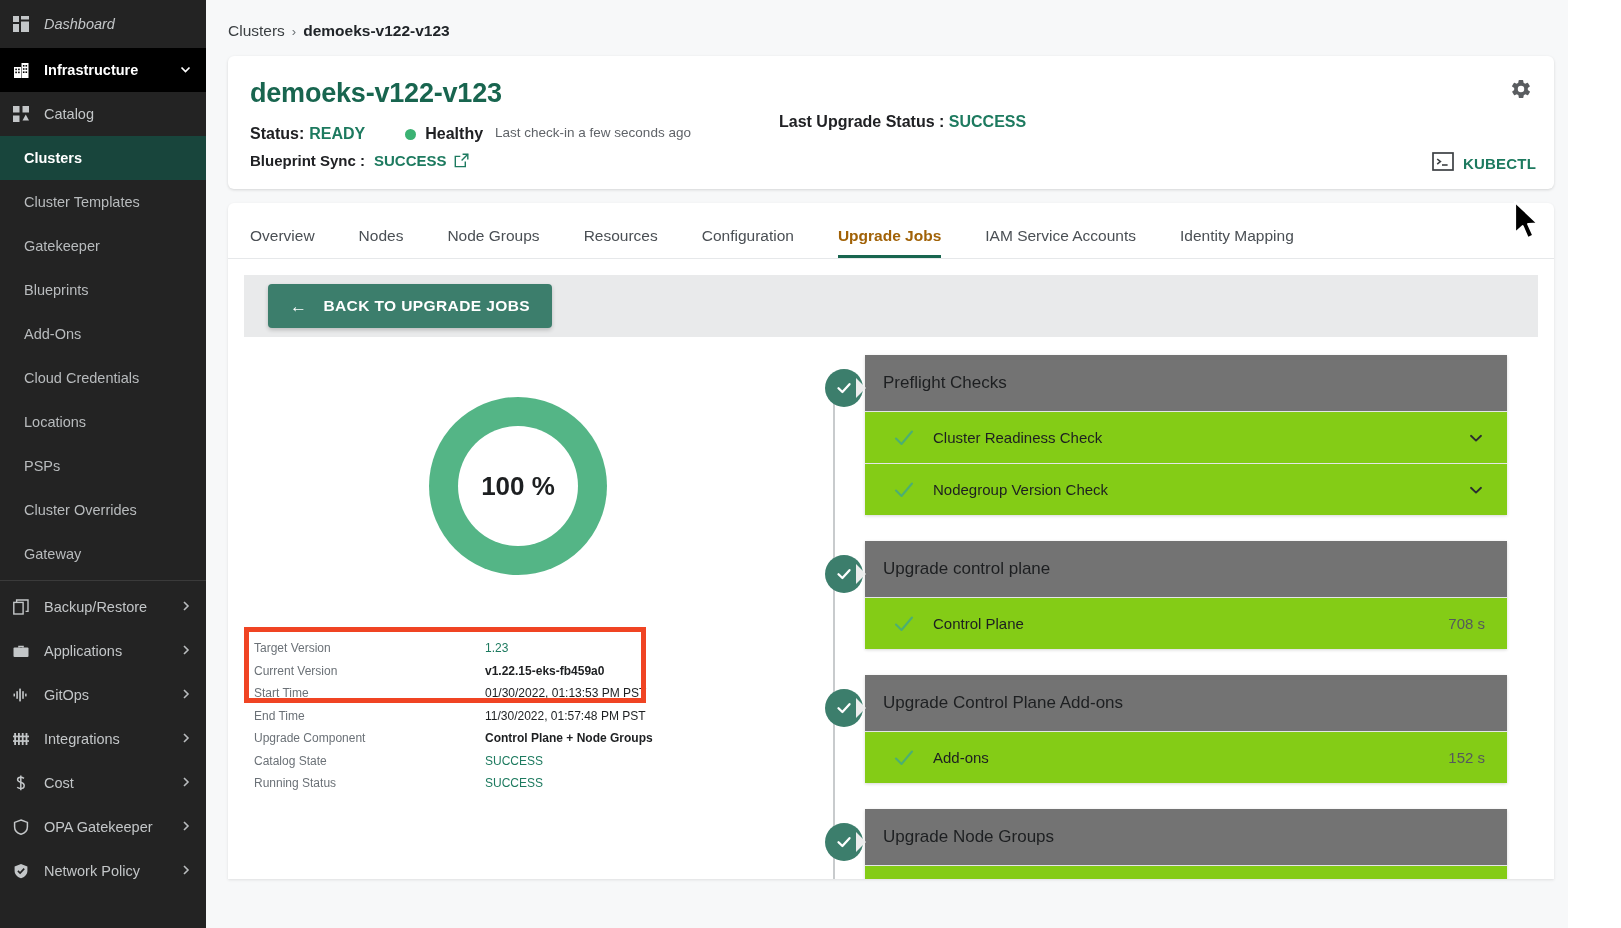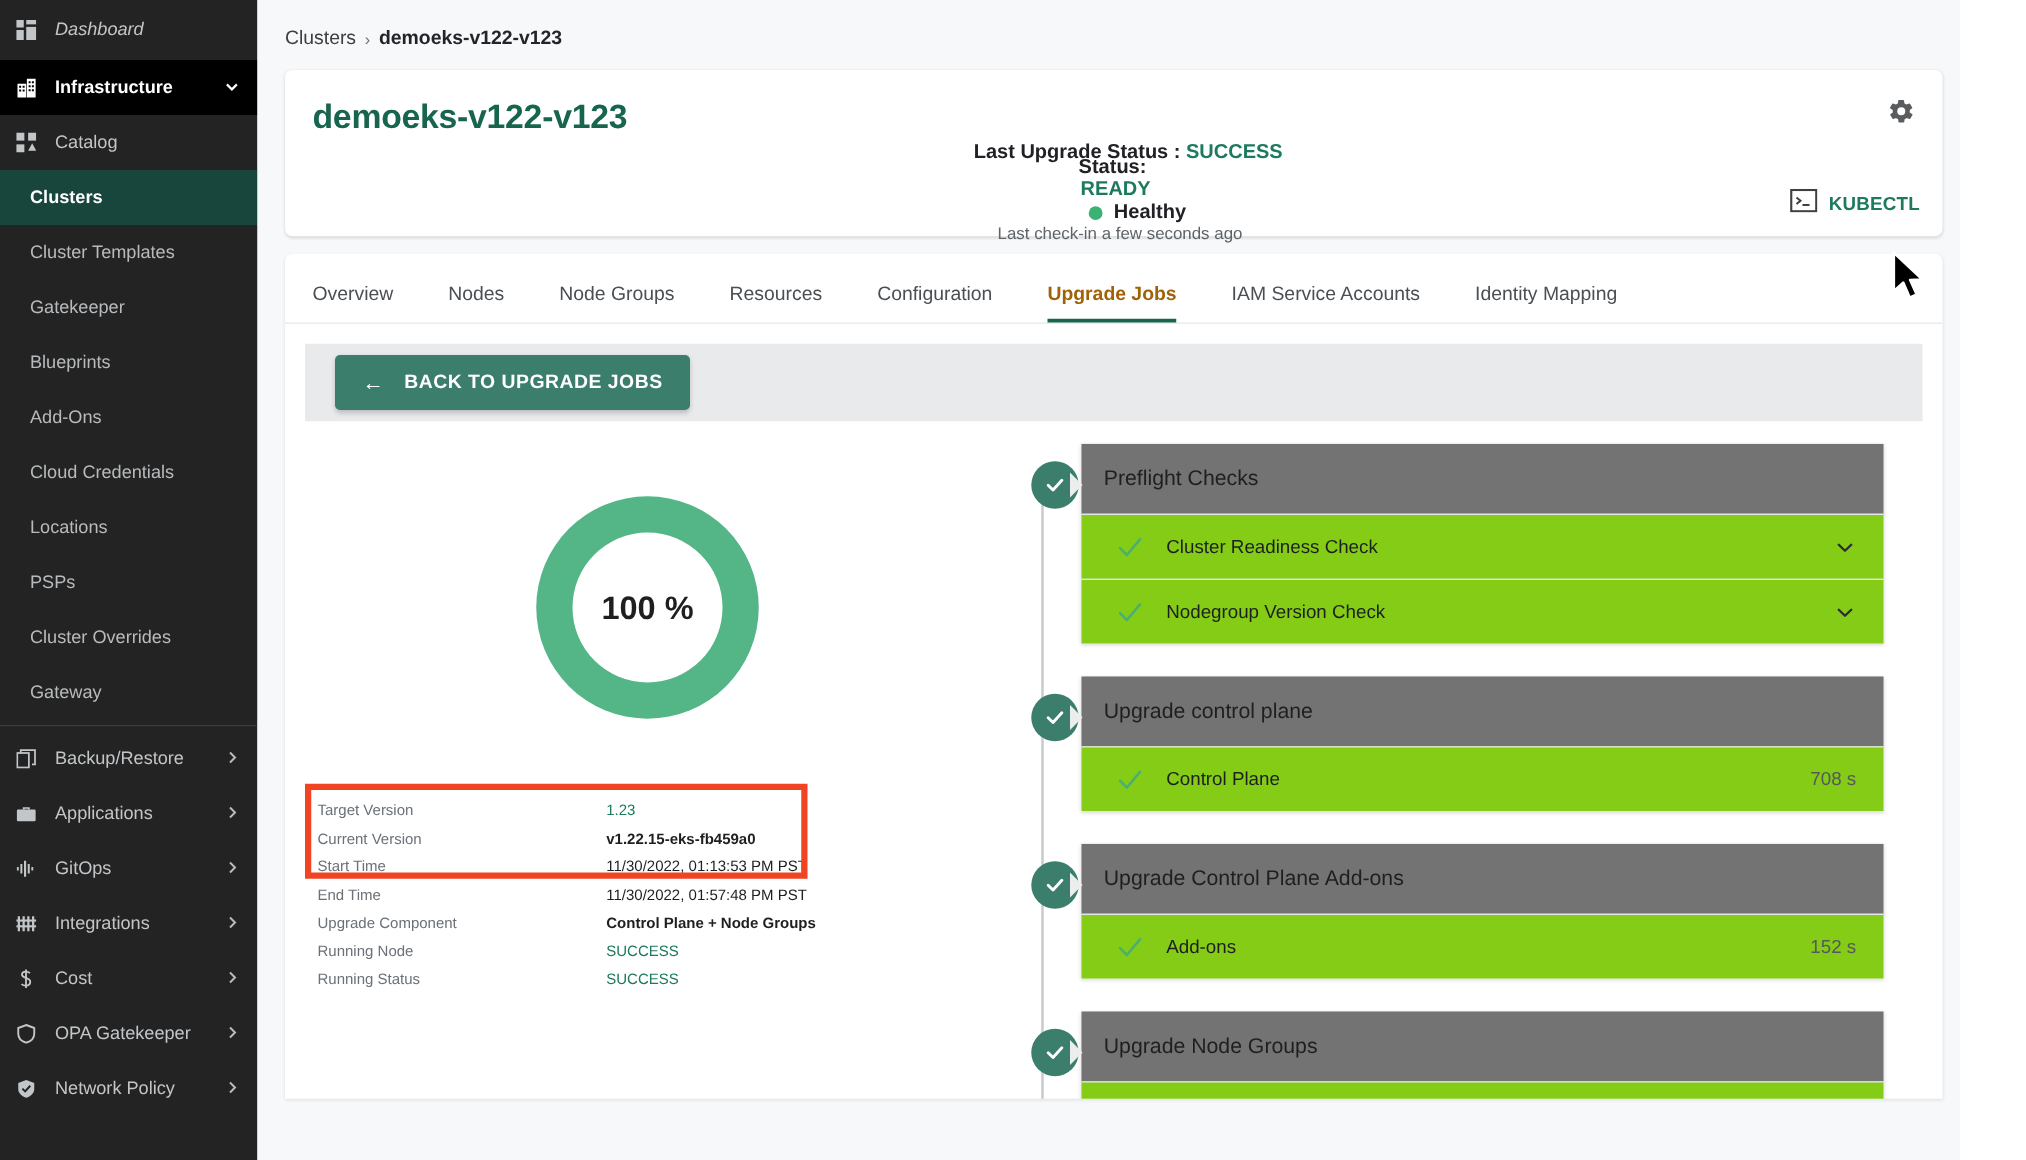--- a/index.html
+++ b/index.html
@@ -83,23 +83,22 @@
     box-shadow: 0 1px 3px rgba(0,0,0,0.14);
     padding: 22px 24px 18px 22px;
     position: relative;
     height: 133px;
   }
   .cluster-title {
     font-size: 27px; color: #18654f; font-weight: bold;
     letter-spacing: -0.2px;
   }
   .status-row {
-    display: flex; align-items: center; margin-top: 16px;
+    display: flex; align-items: flex-start; margin-top: 16px;
     font-size: 16px;
-    flex-direction: column;
   }
   .status-label { color: #202124; font-weight: bold; }
   .status-value { color: #1d7a5f; font-weight: bold; margin-left: 5px; }
   .health-wrap { display: flex; align-items: center; margin-left: 40px; }
   .health-dot {
     width: 11px; height: 11px; border-radius: 50%;
     background: #3bb273; margin-right: 9px;
   }
   .health-text { color: #202124; font-weight: bold; font-size: 16px; }
   .checkin { color: #5f6368; font-size: 13.5px; margin-left: 12px; }
@@ -559,32 +558,32 @@
             <div class="det-row">
               <span class="det-label">Target Version</span>
               <span class="det-val green">1.23</span>
             </div>
             <div class="det-row">
               <span class="det-label">Current Version</span>
               <span class="det-val bold">v1.22.15-eks-fb459a0</span>
             </div>
             <div class="det-row">
               <span class="det-label">Start Time</span>
-              <span class="det-val">11/30/2022, 01:13:53 PM PST</span>
+              <span class="det-val">01/30/2022, 01:13:53 PM PST</span>
             </div>
             <div class="det-row">
               <span class="det-label">End Time</span>
               <span class="det-val">11/30/2022, 01:57:48 PM PST</span>
             </div>
             <div class="det-row">
               <span class="det-label">Upgrade Component</span>
               <span class="det-val bold">Control Plane + Node Groups</span>
             </div>
             <div class="det-row">
-              <span class="det-label">Running Node</span>
+              <span class="det-label">Catalog State</span>
               <span class="det-val green">SUCCESS</span>
             </div>
             <div class="det-row">
               <span class="det-label">Running Status</span>
               <span class="det-val green">SUCCESS</span>
             </div>
           </div>
         </div>
 
         <div class="timeline">

